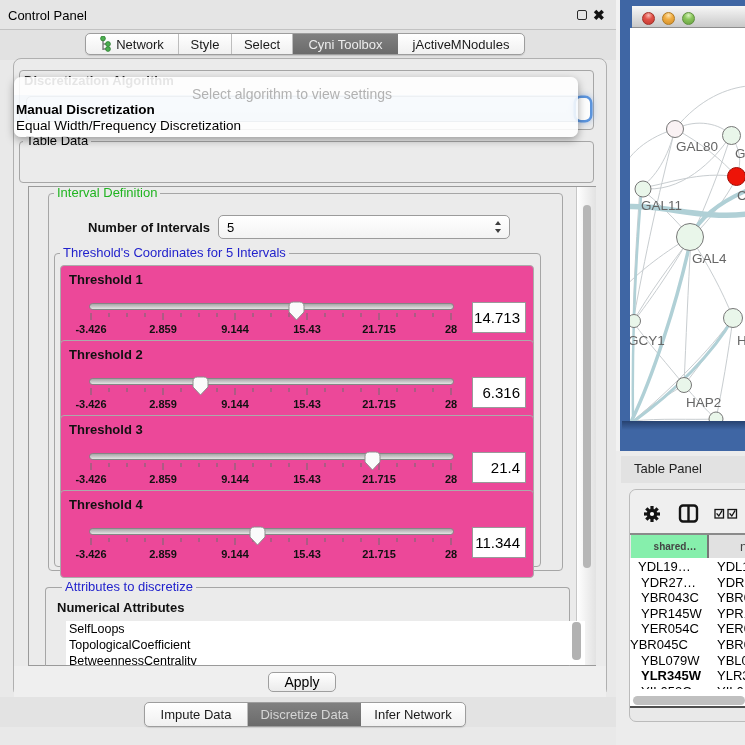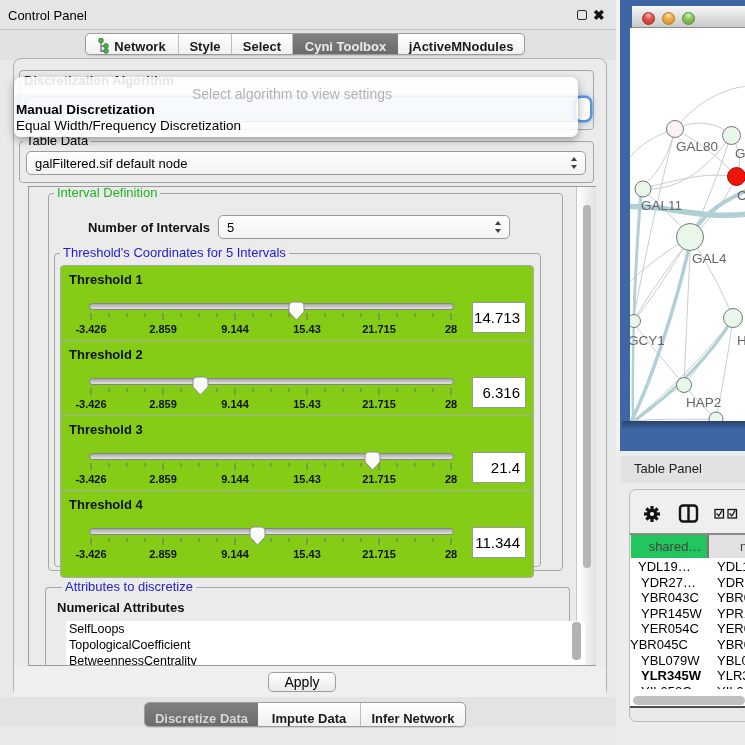--- a/index.html
+++ b/index.html
@@ -7,22 +7,22 @@
         font-family:"Liberation Sans",sans-serif;background:#e9e9e9;}
   .abs{position:absolute;}
   
   #titlebar{left:0;top:0;width:616px;height:29px;background:#e5e5e5;
             border-bottom:1px solid #c2c2c2;}
   #titlebar .t{left:8px;top:8px;font-size:13px;color:#000;}
   #tabstrip{left:0;top:30px;width:616px;height:30px;background:#e2e2e2;}
   .seg{position:absolute;display:flex;border:1px solid #9d9d9d;border-radius:5px;
        background:linear-gradient(#ffffff,#f0f0f0);overflow:hidden;
        box-shadow:0 1px 1px rgba(0,0,0,0.12);}
-  .seg .s{display:flex;align-items:flex-end;justify-content:center;
-          font-size:13px;font-weight:bold;color:#1a1a1a;border-right:1px solid #bdbdbd;
+  .seg .s{display:flex;align-items:center;justify-content:center;
+          font-size:13px;font-weight:normal;color:#1a1a1a;border-right:1px solid #bdbdbd;
           box-sizing:border-box;}
   .seg .s:last-child{border-right:none;}
   .seg .sel{background:linear-gradient(#808080,#6b6b6b);color:#ececec;border-right:none;}
   
   #panel{left:13px;top:58px;width:594px;height:639px;background:#ebebeb;
          border:1px solid #b0b0b0;border-radius:8px;box-sizing:border-box;}
   .group{position:absolute;border:1px solid #a6a6a6;border-radius:4px;box-sizing:border-box;}
   .glabel{position:absolute;font-size:13px;background:#ebebeb;padding:0 3px;line-height:12px;}
   .combo{position:absolute;border:1px solid #9b9b9b;border-radius:5px;box-sizing:border-box;
          background:linear-gradient(#ffffff,#f3f3f3);font-size:13px;color:#000;}
@@ -32,21 +32,21 @@
         border-bottom:4.5px solid #3e3e3e;border-top:none;}
   .arrows:after{content:"";position:absolute;left:1px;bottom:2px;border:3.5px solid transparent;
         border-top:4.5px solid #3e3e3e;border-bottom:none;}
   
   #scrollp{left:28px;top:186px;width:568px;height:480px;border:1px solid #9a9a9a;
            background:#ebebeb;box-sizing:border-box;}
   #vsb-track{left:576px;top:187px;width:19px;height:478px;background:linear-gradient(90deg,#ffffff,#e2e2e2);
              border-left:1px solid #c7c7c7;}
   #vsb-thumb{left:583px;top:205px;width:8px;height:363px;background:#b6b6b6;border-radius:4px;}
   .tblock{position:absolute;left:60px;width:474px;height:88px;border:1px solid #ababab;
-          border-radius:4px;background:#84cc16;box-sizing:border-box;}
+          border-radius:4px;background:#ec4899;box-sizing:border-box;}
   .ttitle{position:absolute;left:8px;top:6px;font-size:13px;font-weight:bold;color:#111;}
   .track{position:absolute;left:28px;top:37px;width:363px;height:5px;border-radius:3.5px;
          border:1px solid #858585;background:linear-gradient(#a8a8a8,#e3e3e3);}
   .vbox{position:absolute;left:411px;top:36px;width:54px;height:31px;background:#fff;
         border:1px solid #999;box-sizing:border-box;font-size:15px;color:#000;
         display:flex;align-items:center;justify-content:flex-end;padding-right:5px;}
   .ticks{position:absolute;left:0;top:46px;width:474px;height:12px;}
   .tlabels{position:absolute;left:0;top:57px;width:474px;height:12px;font-size:11px;
            font-weight:bold;color:#111;}
   .tlabels span{position:absolute;transform:translateX(-50%);}
@@ -104,24 +104,20 @@
 
   <div class="group" style="left:19px;top:70px;width:575px;height:60px;"></div>
   <div class="abs" style="left:24px;top:73px;font-size:13px;font-weight:bold;color:#2b2b2b;">Discretization Algorithm</div>
   <div class="combo" style="left:26px;top:96px;width:564px;height:26px;"></div>
 
   <div class="abs" style="left:576px;top:98px;width:14px;height:22px;border-radius:5px;background:#fdfdfd;
        box-shadow:0 0 0 2.5px #5b94dd,0 0 6px 2px rgba(80,135,215,0.55);"></div>
 
   <div class="group" style="left:19px;top:141px;width:575px;height:42px;"></div>
   <div class="glabel" style="left:23px;top:135px;color:#000;">Table Data</div>
-  <div class="combo" style="left:26px;top:151px;width:560px;height:24px;">
-    <div class="tx">galFiltered.sif default node</div>
-    <div class="arrows"></div>
-  </div>
 
   <div class="abs" id="scrollp"></div>
   <div class="abs" id="vsb-track"></div>
   <div class="abs" id="vsb-thumb"></div>
 
   <div class="group" style="left:48px;top:193px;width:515px;height:378px;"></div>
   <div class="glabel" style="left:54px;top:187px;color:#21b421;">Interval Definition</div>
 
   <div class="abs" style="left:88px;top:220px;font-size:13px;font-weight:bold;color:#111;">Number of Intervals</div>
   <div class="combo" style="left:218px;top:215px;width:292px;height:24px;">
@@ -298,22 +294,22 @@
     <div>BetweennessCentrality</div>
   </div>
   <div class="abs" style="left:572px;top:622px;width:9px;height:38px;background:#b2b2b2;border-radius:4px;"></div>
 
   <div class="abs" style="left:14px;top:666px;width:592px;height:31px;background:#efefef;"></div>
   <div class="btn" style="left:268px;top:672px;width:68px;height:20px;">Apply</div>
 
   <div class="abs" style="left:0;top:697px;width:616px;height:30px;background:#e3e3e3;"></div>
   <div class="abs" style="left:0;top:727px;width:616px;height:18px;background:#e9e9e9;"></div>
   <div class="seg" style="left:144px;top:702px;height:23px;">
+    <div class="s" style="width:103px;">Impute Data</div>
     <div class="s sel" style="width:113px;color:#d6d6d6;">Discretize Data</div>
-    <div class="s" style="width:103px;">Impute Data</div>
     <div class="s" style="width:104px;">Infer Network</div>
   </div>
 
   <div class="abs" id="popup">
     <div class="abs" style="left:0;top:18px;width:564px;height:27px;background:rgba(205,222,240,0.16);"></div>
     <div class="abs" style="left:178px;top:9px;font-size:14px;color:#b2b2b2;">Select algorithm to view settings</div>
     <div class="abs" style="left:2px;top:25px;font-size:13.5px;font-weight:bold;color:#000;">Manual Discretization</div>
     <div class="abs" style="left:2px;top:41px;font-size:13.5px;color:#000;">Equal Width/Frequency Discretization</div>
   </div>
 
@@ -408,22 +404,22 @@
     <line x1="45.5" y1="2" x2="45.5" y2="17.5" stroke="#141414" stroke-width="2.4"></line>
     <g stroke="#141414" stroke-width="1.3" fill="none">
       <rect x="72" y="5.5" width="8.5" height="8.5"></rect>
       <path d="M73.6,9.3 l2.2,2.7 3.4,-5.6"></path>
       <rect x="85" y="5.5" width="8.5" height="8.5"></rect>
       <path d="M86.6,9.3 l2.2,2.7 3.4,-5.6"></path>
     </g>
   </svg>
 
   <div class="abs" style="left:630px;top:533px;width:115px;height:2px;background:#8a8a8a;"></div>
-  <div class="abs" style="left:631px;top:535px;width:78px;height:23px;background:#22c55e;border-right:2px solid #777;
-       display:flex;align-items:center;justify-content:center;padding-left:12px;font-size:13px;color:#444;box-sizing:border-box;">shared…</div>
+  <div class="abs" style="left:631px;top:535px;width:78px;height:23px;background:#86efac;border-right:2px solid #777;
+       display:flex;align-items:center;justify-content:center;padding-left:12px;font-size:10px;color:#444;box-sizing:border-box;font-weight:bold;">shared…</div>
   <div class="abs" style="left:709px;top:535px;width:36px;height:23px;background:#e1e1e1;
        font-size:13px;color:#444;line-height:23px;padding-left:31px;">n</div>
 
   <div class="abs" style="left:630px;top:559px;width:115px;height:130px;overflow:hidden;font-size:13px;color:#000;">
     <div style="line-height:15.6px;"><span style="padding-left:8px;">YDL19…</span><span style="position:absolute;left:87px;">YDL1</span></div>
     <div style="line-height:15.6px;"><span style="padding-left:11px;margin-top:40px;">YDR27…</span><span style="position:absolute;left:87px;">YDR2</span></div>
     <div style="line-height:15.6px;"><span style="padding-left:11px;">YBR043C</span><span style="position:absolute;left:87px;">YBR0</span></div>
     <div style="line-height:15.6px;"><span style="padding-left:11px;">YPR145W</span><span style="position:absolute;left:87px;">YPR1</span></div>
     <div style="line-height:15.6px;"><span style="padding-left:11px;">YER054C</span><span style="position:absolute;left:87px;">YER0</span></div>
     <div style="line-height:15.6px;"><span style="padding-left:0;">YBR045C</span><span style="position:absolute;left:87px;">YBR0</span></div>

